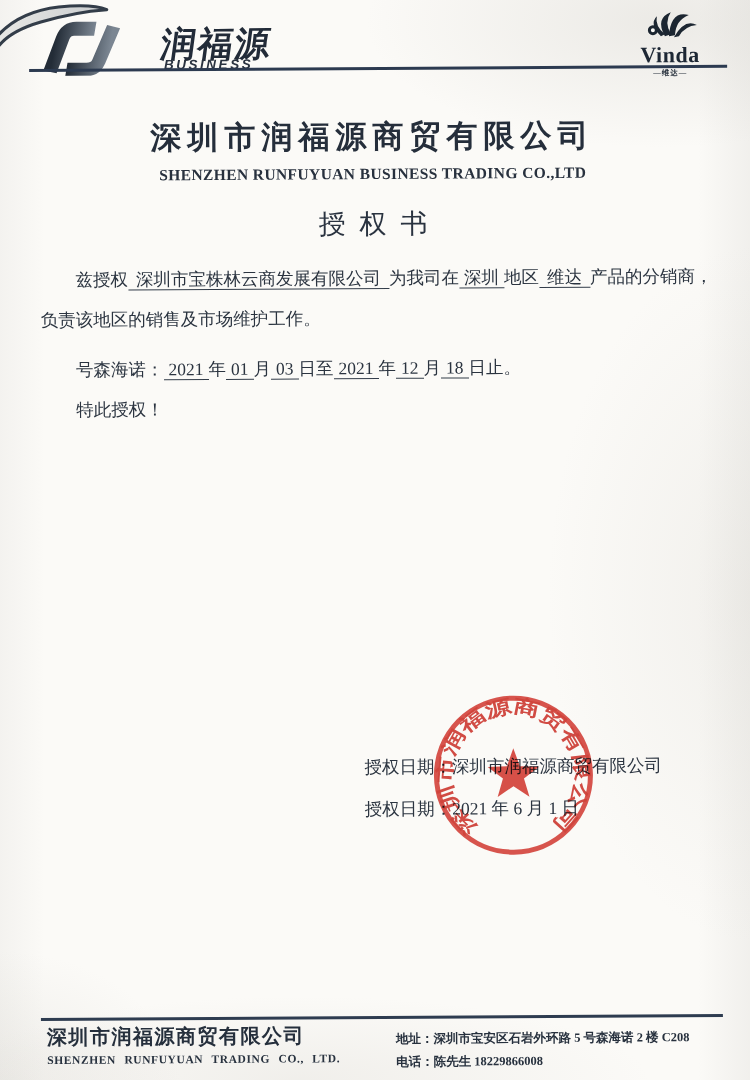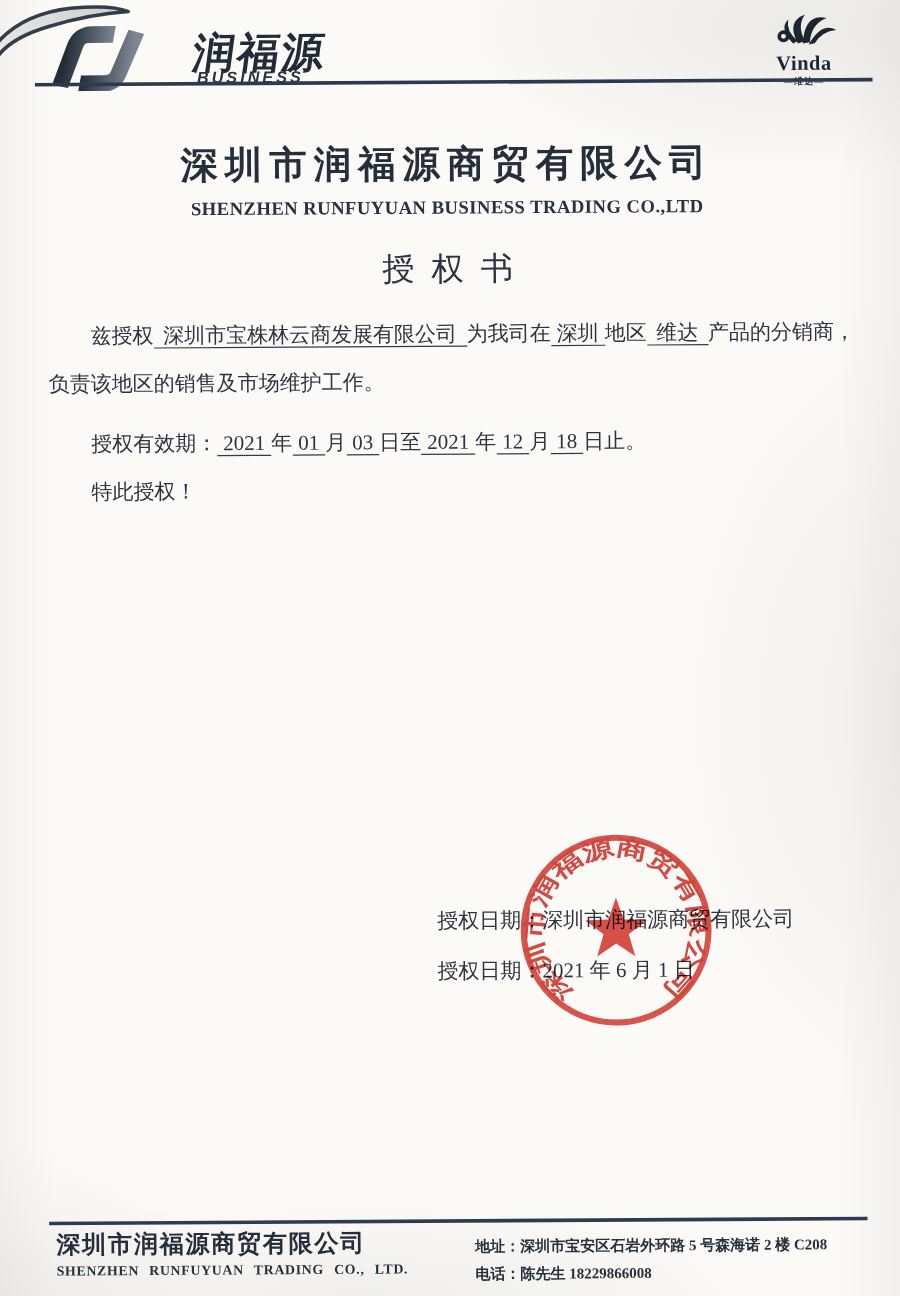--- a/index.html
+++ b/index.html
@@ -24,21 +24,21 @@
   .logo-left{position:absolute;left:30px;top:6px;width:290px;height:64px;}
   .monogram{position:absolute;left:8px;top:12px;}
   .logo-cn{position:absolute;left:134px;top:14px;font-size:35px;font-weight:900;
     letter-spacing:2px;color:#222b38;transform:skewX(-8deg);
     font-family:"Liberation Serif","DejaVu Serif",serif;}
   .logo-en{position:absolute;left:137px;top:50px;font-size:13.5px;font-weight:700;
     font-style:italic;letter-spacing:2.5px;color:#2a3340;
     font-family:"Liberation Sans","DejaVu Sans",sans-serif;}
   .header-rule{position:absolute;left:32px;right:20px;top:67px;height:3px;background:#2c3a50;}
   .logo-vinda{position:absolute;right:34px;top:12px;width:86px;text-align:center;}
-  .vinda-brand{font-size:17px;font-weight:700;letter-spacing:.5px;color:#1d2734;margin-top:-2px;}
+  .vinda-brand{font-size:22px;font-weight:700;letter-spacing:.5px;color:#1d2734;margin-top:-2px;}
   .vinda-cn{font-size:7.5px;font-weight:700;color:#242e3a;letter-spacing:1px;margin-top:0px;}
   
   .company-cn{position:absolute;left:0;right:0;top:116px;text-align:center;
     font-size:31px;font-weight:700;letter-spacing:6px;color:#252e3b;}
   .company-en{position:absolute;left:0;right:0;top:165px;text-align:center;
     font-size:15.5px;font-weight:700;letter-spacing:.4px;color:#28313e;}
   .doc-title{position:absolute;left:0;right:0;top:206px;text-align:center;
     font-size:27px;font-weight:400;letter-spacing:14px;text-indent:14px;color:#2a3340;}
   
   .body-text{position:absolute;left:42px;right:36px;top:258px;
@@ -111,21 +111,21 @@
 
     <div class="header-rule"></div>
 
     <div class="company-cn">深圳市润福源商贸有限公司</div>
     <div class="company-en">SHENZHEN RUNFUYUAN BUSINESS TRADING CO.,LTD</div>
     <div class="doc-title">授权书</div>
 
     <div class="body-text">
       <p class="para"><span>兹授权</span><span class="u-wide">深圳市宝株林云商发展有限公司</span><span>为我司在</span><span class="u">深圳</span><span>地区</span><span class="u-wide">维达</span><span>产品的分销商，负责该地区的销售及市场维护工作。</span></p>
 
-      <p class="validity"><span>授权有效期：</span><span class="u">2021</span><span>年</span><span class="u">01</span><span>月</span><span class="u">03</span><span>日至</span><span class="u">2021</span><span>年</span><span class="u">12</span><span>月</span><span class="u">18</span><span>日止。</span></p>
+      <p class="validity"><span>号森海诺：</span><span class="u">2021</span><span>年</span><span class="u">01</span><span>月</span><span class="u">03</span><span>日至</span><span class="u">2021</span><span>年</span><span class="u">12</span><span>月</span><span class="u">18</span><span>日止。</span></p>
 
       <p class="hereby">特此授权！</p>
     </div>
 
     <div class="signature">
       <div><span>授权日期：</span><span>深圳市润福源商贸有限公司</span></div>
       <div><span>授权日期：</span><span>2021 年 6 月 1 日</span></div>
     </div>
 
     <svg class="stamp" width="170" height="170" viewBox="0 0 170 170">

